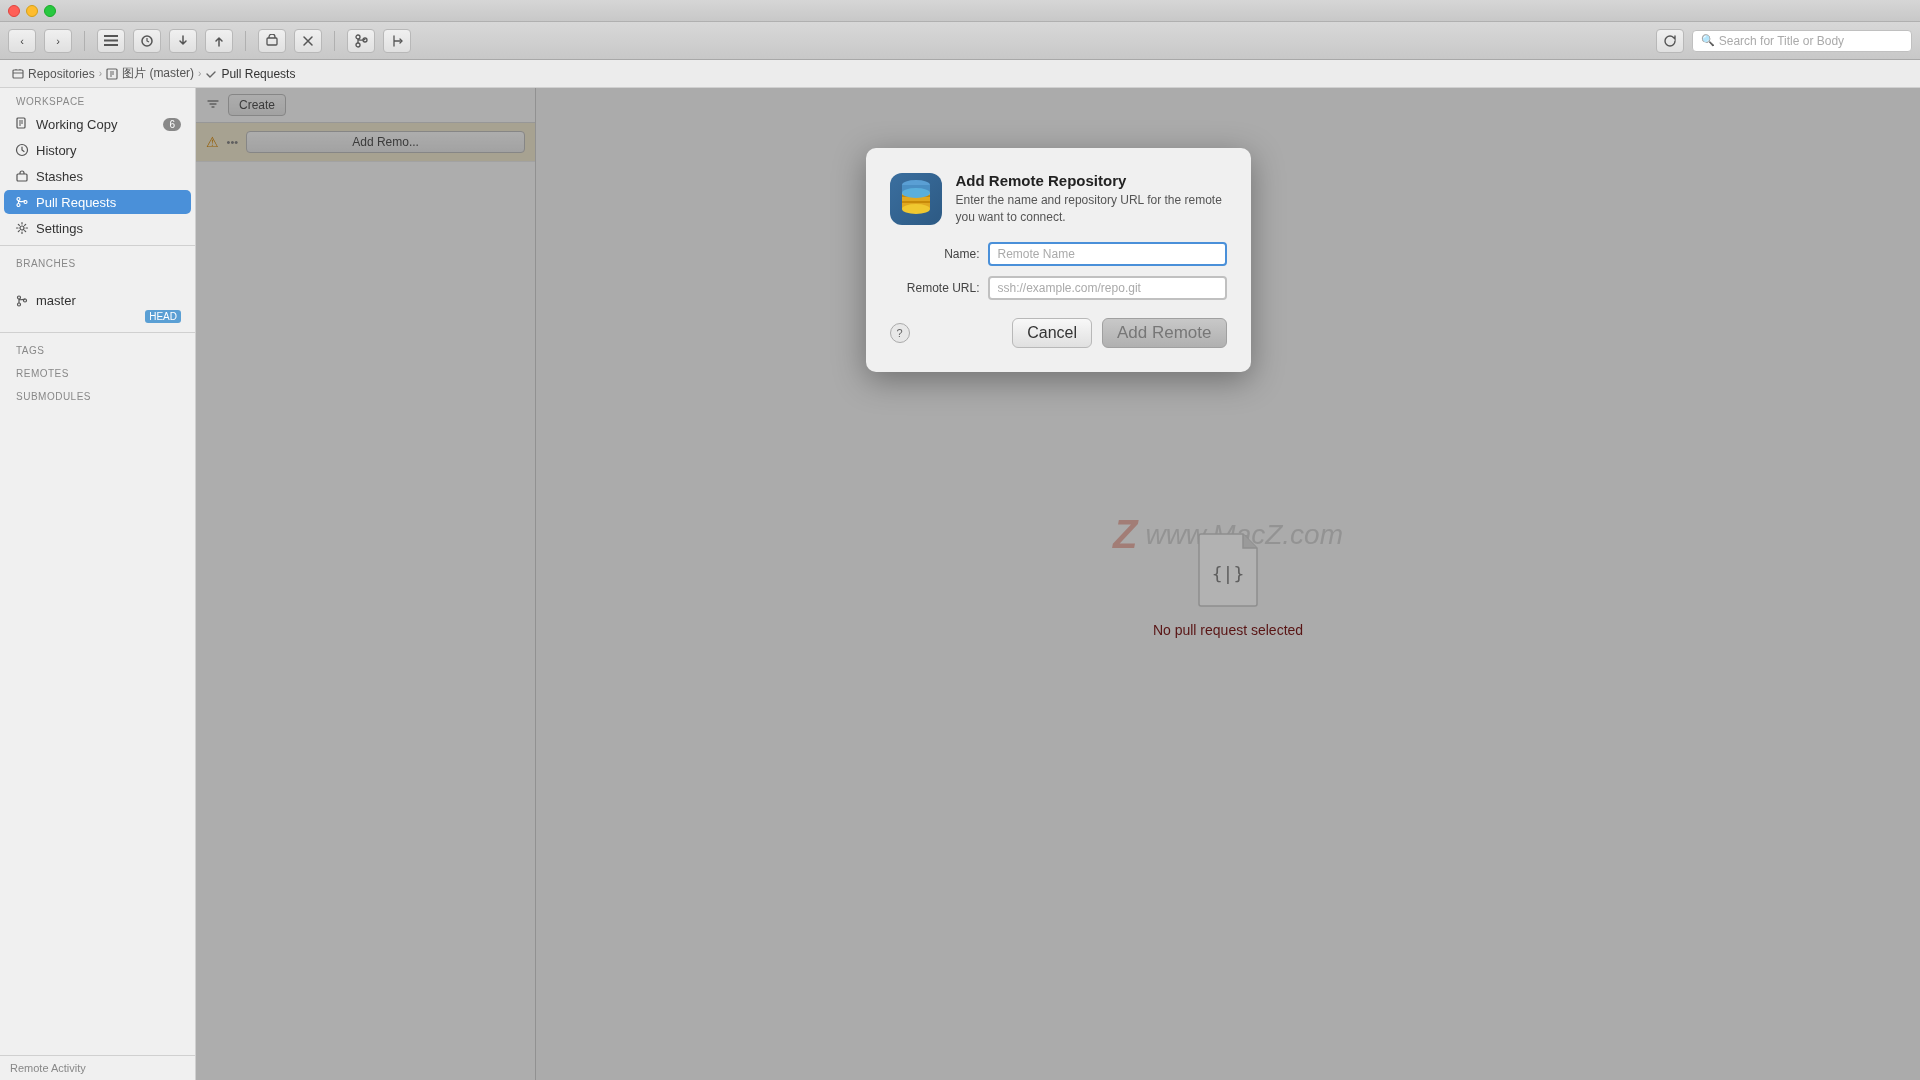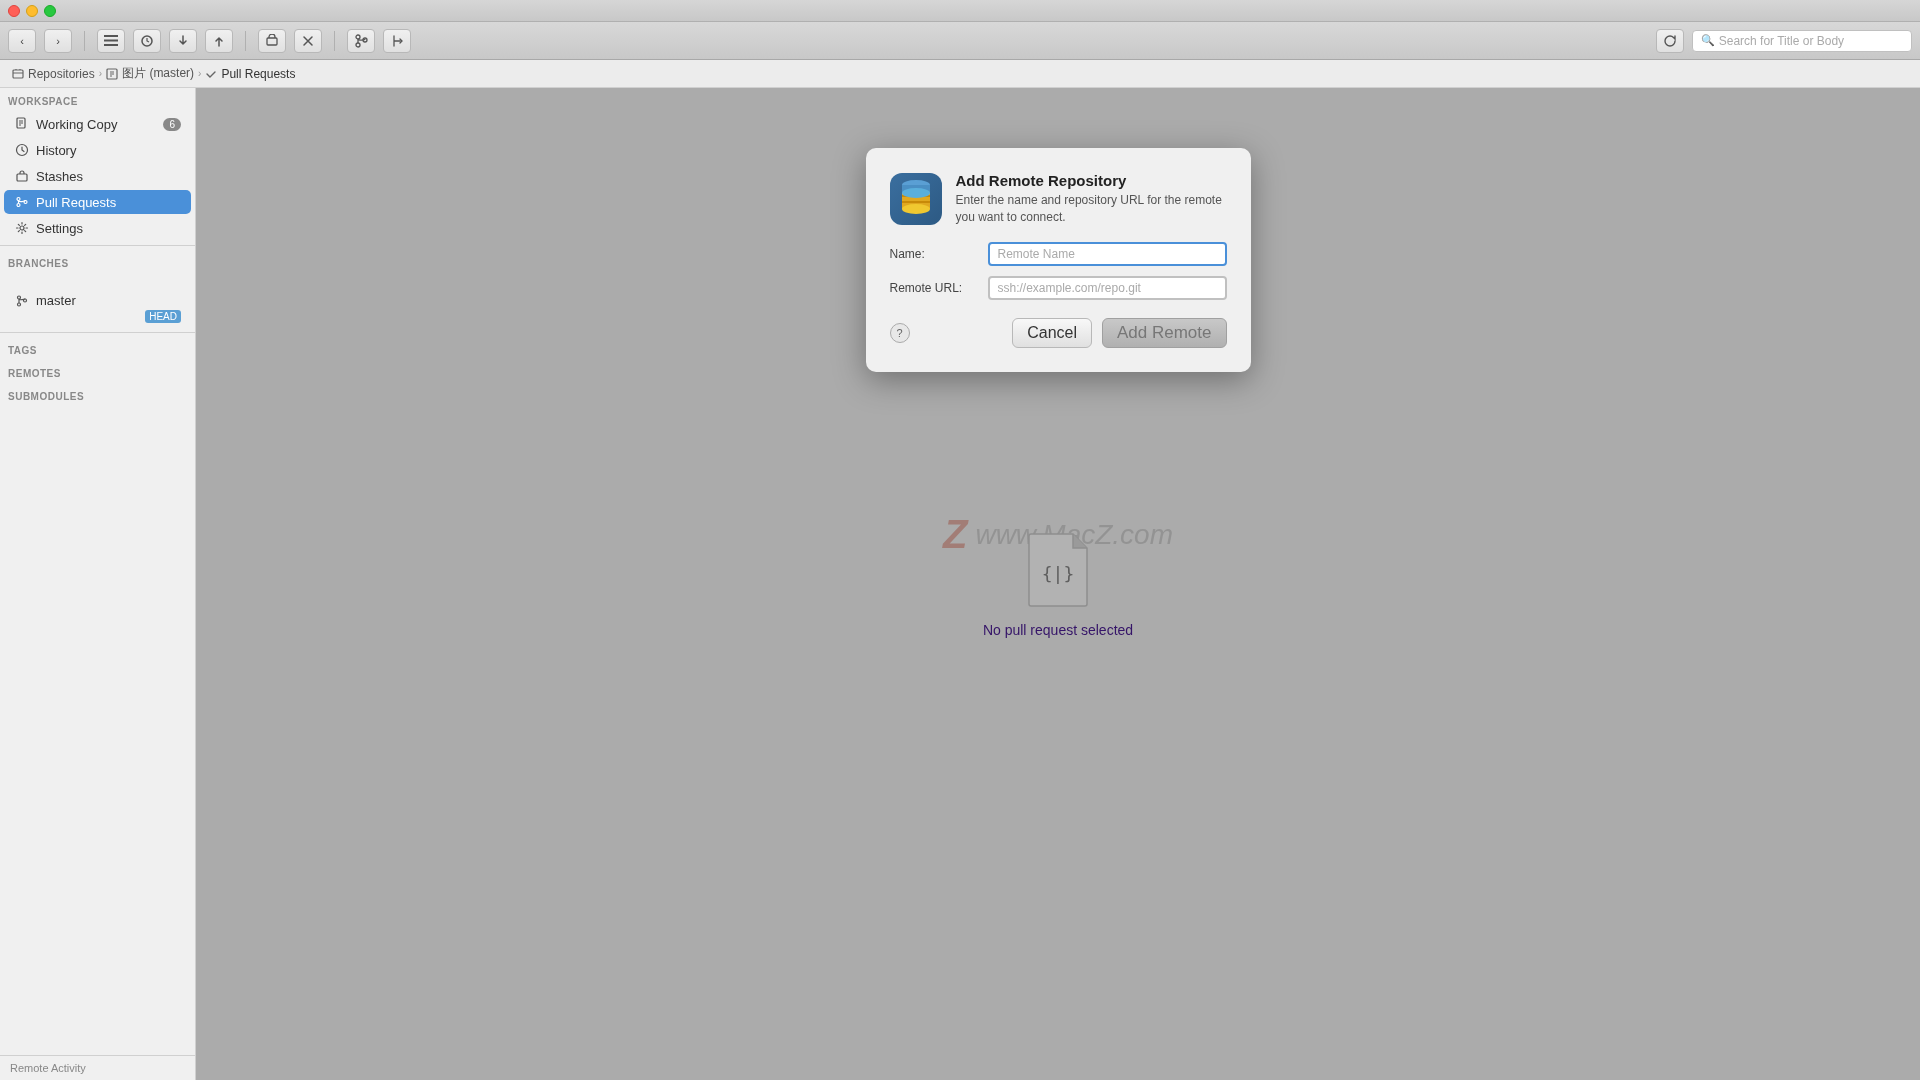--- a/index.html
+++ b/index.html
@@ -113,23 +113,23 @@
       width: 196px;
       background: #f0f0f0;
       border-right: 1px solid #d0d0d0;
       display: flex;
       flex-direction: column;
       overflow: hidden;
     }
     .sidebar-section-label {
       font-size: 10px;
       color: #888;
-      font-weight: 700;
+      font-weight: 400;
       text-transform: uppercase;
-      padding: 8px 12px 4px 8px;
+      padding: 8px 12px 4px 16px;
       letter-spacing: 0.5px;
     }
     .sidebar-item {
       display: flex;
       align-items: center;
       padding: 4px 10px;
       cursor: pointer;
       border-radius: 5px;
       margin: 1px 4px;
       gap: 6px;
@@ -305,20 +305,21 @@
     }
     .form-row {
       display: flex;
       align-items: center;
       margin-bottom: 10px;
       gap: 8px;
     }
     .form-label {
       font-size: 12px;
       color: #444;
+      text-align: right;
       width: 90px;
       flex-shrink: 0;
     }
     .form-input {
       flex: 1;
       height: 24px;
       border: 2px solid #4a90d9;
       border-radius: 4px;
       padding: 0 8px;
       font-size: 12px;
@@ -554,38 +555,52 @@
     <div class="sidebar-section-label">Remotes</div>
     <div class="sidebar-section-label">Submodules</div>
 
     <div class="sidebar-footer">
       <span>Remote Activity</span>
     </div>
   </div>
 
   <div style="display:flex;flex:1;position:relative;">
 
+    <div class="pr-list-pane">
+      <div class="pr-list-header">
+        <svg width="14" height="14" viewBox="0 0 14 14">
+            <path d="M2 3h10M4 6h6M6 9h2" stroke="#888" stroke-width="1.3" stroke-linecap="round"></path>
+          </svg>
+        <button class="create-btn">Create</button>
+      </div>
+
+      <div class="pr-list-item">
+        <span class="pr-warning-icon">⚠</span>
+        <span style="color:#888;font-size:11px;">•••</span>
+        <button class="pr-add-btn">Add Remo...</button>
+      </div>
+    </div>
 
     <div class="pr-detail-area">
 
       <div class="watermark">
         <span class="watermark-z">Z</span>
         <span class="watermark-url">www.MacZ.com</span>
       </div>
 
       <div class="no-pr-selected">
 
         <div style="position:relative;width:70px;height:80px;">
           <svg width="70" height="80" viewBox="0 0 70 80">
             <path d="M8 4 L50 4 L64 18 L64 74 Q64 76 62 76 L8 76 Q6 76 6 74 L6 6 Q6 4 8 4 Z" fill="white" stroke="#ccc" stroke-width="1.5"></path>
             <path d="M50 4 L50 18 L64 18" fill="#ddd" stroke="#ccc" stroke-width="1.5"></path>
             <text x="35" y="50" text-anchor="middle" font-size="18" fill="#888" font-family="monospace">{|}</text>
           </svg>
         </div>
-        <span style="font-size:14px;color:#4c1d95;">No pull request selected</span>
+        <span style="font-size:14px;color:#7f1d1d;">No pull request selected</span>
       </div>
     </div>
 
     <div class="modal-overlay">
       <div class="modal">
         <div class="modal-header">
 
           <div class="modal-icon">
             <svg width="48" height="48" viewBox="0 0 48 48" style="border-radius:10px;">
               <defs>

